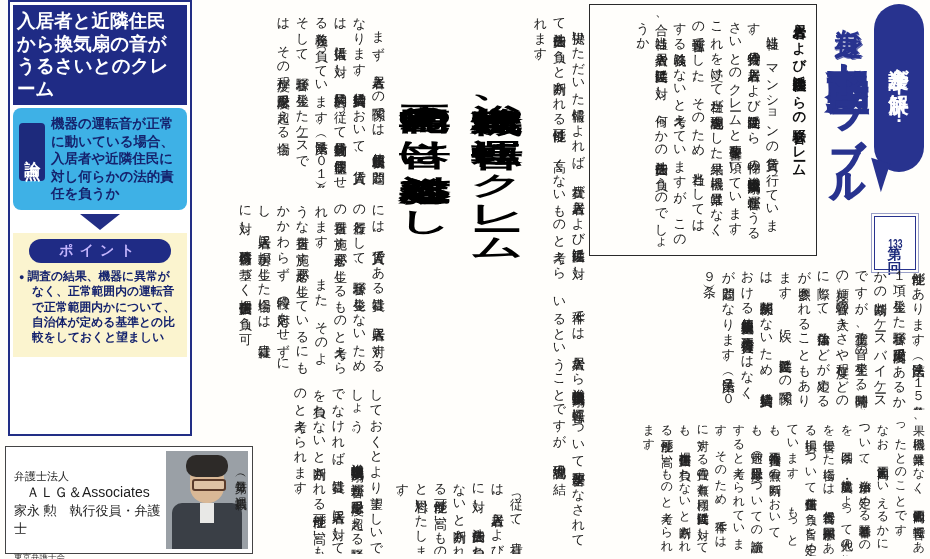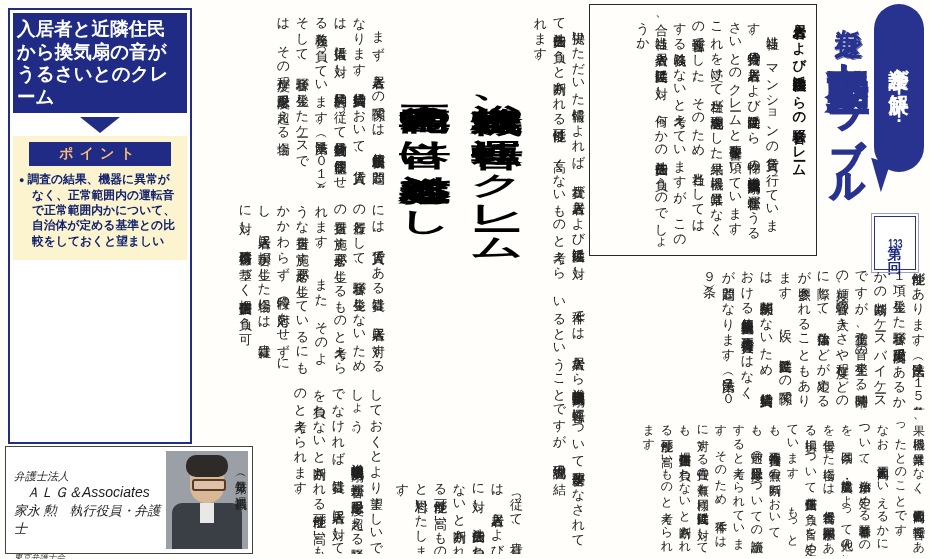--- a/index.html
+++ b/index.html
@@ -37,43 +37,43 @@
         -webkit-text-stroke:2px #28338f;}
   #main-title .t3{font-size:34px;letter-spacing:-2px;color:#fff;
         -webkit-text-stroke:2px #28338f;}
   #issue-box{right:14px;top:216px;width:40px;height:52px;border:1.5px solid #28338f;
         outline:1px solid #9aa0c8;outline-offset:2px;background:#fff;
         display:flex;align-items:center;justify-content:center;}
   #issue-box .itxt{writing-mode:vertical-rl;font-family:"Liberation Sans","DejaVu Sans",sans-serif;
         font-weight:bold;color:#1d2a7c;font-size:14px;line-height:14px;letter-spacing:1px;}
   #issue-box .num{text-combine-upright:all;font-size:13px;}
   
-  #sidebar{left:8px;top:8px;width:184px;height:436px;border:2px solid #222e85;
+  #sidebar{left:8px;top:0;width:184px;height:436px;border:2px solid #222e85;
         box-sizing:border-box;background:#fff;
         font-family:"Liberation Sans","DejaVu Sans",sans-serif;}
   #claim{margin:3px;background:#1f2b85;color:#fff;font-weight:bold;font-size:18.5px;
         line-height:1.22;padding:5px 4px;text-align:left;letter-spacing:0;}
   #issue{margin:3px;background:#3eb1e6;border-radius:8px;padding:7px 6px;display:flex;gap:6px;}
   #issue .tag{background:#1d2a7c;color:#fff;border-radius:4px;width:26px;height:58px;
         display:flex;align-items:center;justify-content:center;flex:none;margin-top:8px;}
   #issue .tag span{writing-mode:vertical-rl;font-weight:bold;font-size:16px;letter-spacing:4px;}
   #issue .itext{color:#15236e;font-weight:bold;font-size:13.5px;line-height:1.3;}
   #arrow{width:0;height:0;border-left:20px solid transparent;border-right:20px solid transparent;
         border-top:16px solid #222e85;margin:4px auto 2px auto;}
   #points{margin:3px;background:#fbf4cf;padding:6px 6px 4px 6px;}
-  #points .phead{background:#1f2b85;color:#fdba74;font-weight:bold;font-size:14px;
-        letter-spacing:6px;text-align:center;padding:3px 0;margin:0 10px 6px 10px;}
+  #points .phead{background:#1f2b85;color:#c4b5fd;font-weight:bold;font-size:14px;
+        letter-spacing:6px;text-align:center;padding:3px 0;margin:0 10px 6px 10px;border-radius:12px;}
   #points ul{margin:0;padding:0;list-style:none;}
   #points li{color:#15236e;font-weight:bold;font-size:11.8px;line-height:1.3;
         padding-left:13px;text-indent:-13px;margin-bottom:7px;}
   #points li:before{content:"●";font-size:9px;margin-right:3px;}
   
   #lawyer{left:5px;top:446px;width:248px;height:108px;border:1.5px solid #444;
         box-sizing:border-box;background:#fff;display:flex;}
-  #lawyer .ltext{flex:1;padding:22px 2px 2px 8px;font-family:"Liberation Sans","DejaVu Sans",sans-serif;font-style:italic;}
+  #lawyer .ltext{flex:1;padding:22px 2px 2px 8px;font-family:"Liberation Sans","DejaVu Sans",sans-serif;}
   .l-firmtype{font-size:11px;}
   .l-firmname{font-size:14px;margin-left:12px;}
   .l-name{font-size:13px;margin-bottom:14px;}
   .l-plabel{font-size:8.5px;color:#333;}
   .l-pline{font-size:14px;color:#333;line-height:1.25;}
   #photo{width:82px;height:98px;margin:4px 4px 4px 0;background:#9aa0a6;position:relative;
         overflow:hidden;flex:none;}
   #photo .head{position:absolute;left:24px;top:12px;width:34px;height:40px;border-radius:16px;
         background:#d9b896;}
   #photo .hair{position:absolute;left:20px;top:4px;width:42px;height:22px;border-radius:10px;
@@ -86,20 +86,26 @@
   
   #footnote{left:232px;top:470px;writing-mode:vertical-rl;font-size:12px;letter-spacing:1px;color:#222;}
 </style>
 </head>
 <body>
 
 <div id="page">
 
   <div id="sidebar" class="abs">
     <div id="claim">入居者と近隣住民から換気扇の音がうるさいとのクレーム</div>
+    <div id="issue">
+      <div class="tag">
+        <span>論点</span>
+      </div>
+      <div class="itext">機器の運転音が正常に動いている場合、入居者や近隣住民に対し何らかの法的責任を負うか</div>
+    </div>
     <div id="arrow"></div>
     <div id="points">
       <div class="phead">ポイント</div>
       <ul>
         <li>調査の結果、機器に異常がなく、正常範囲内の運転音で正常範囲内かについて、自治体が定める基準との比較をしておくと望ましい</li>
       </ul>
     </div>
   </div>
 
   <div id="lawyer" class="abs">

